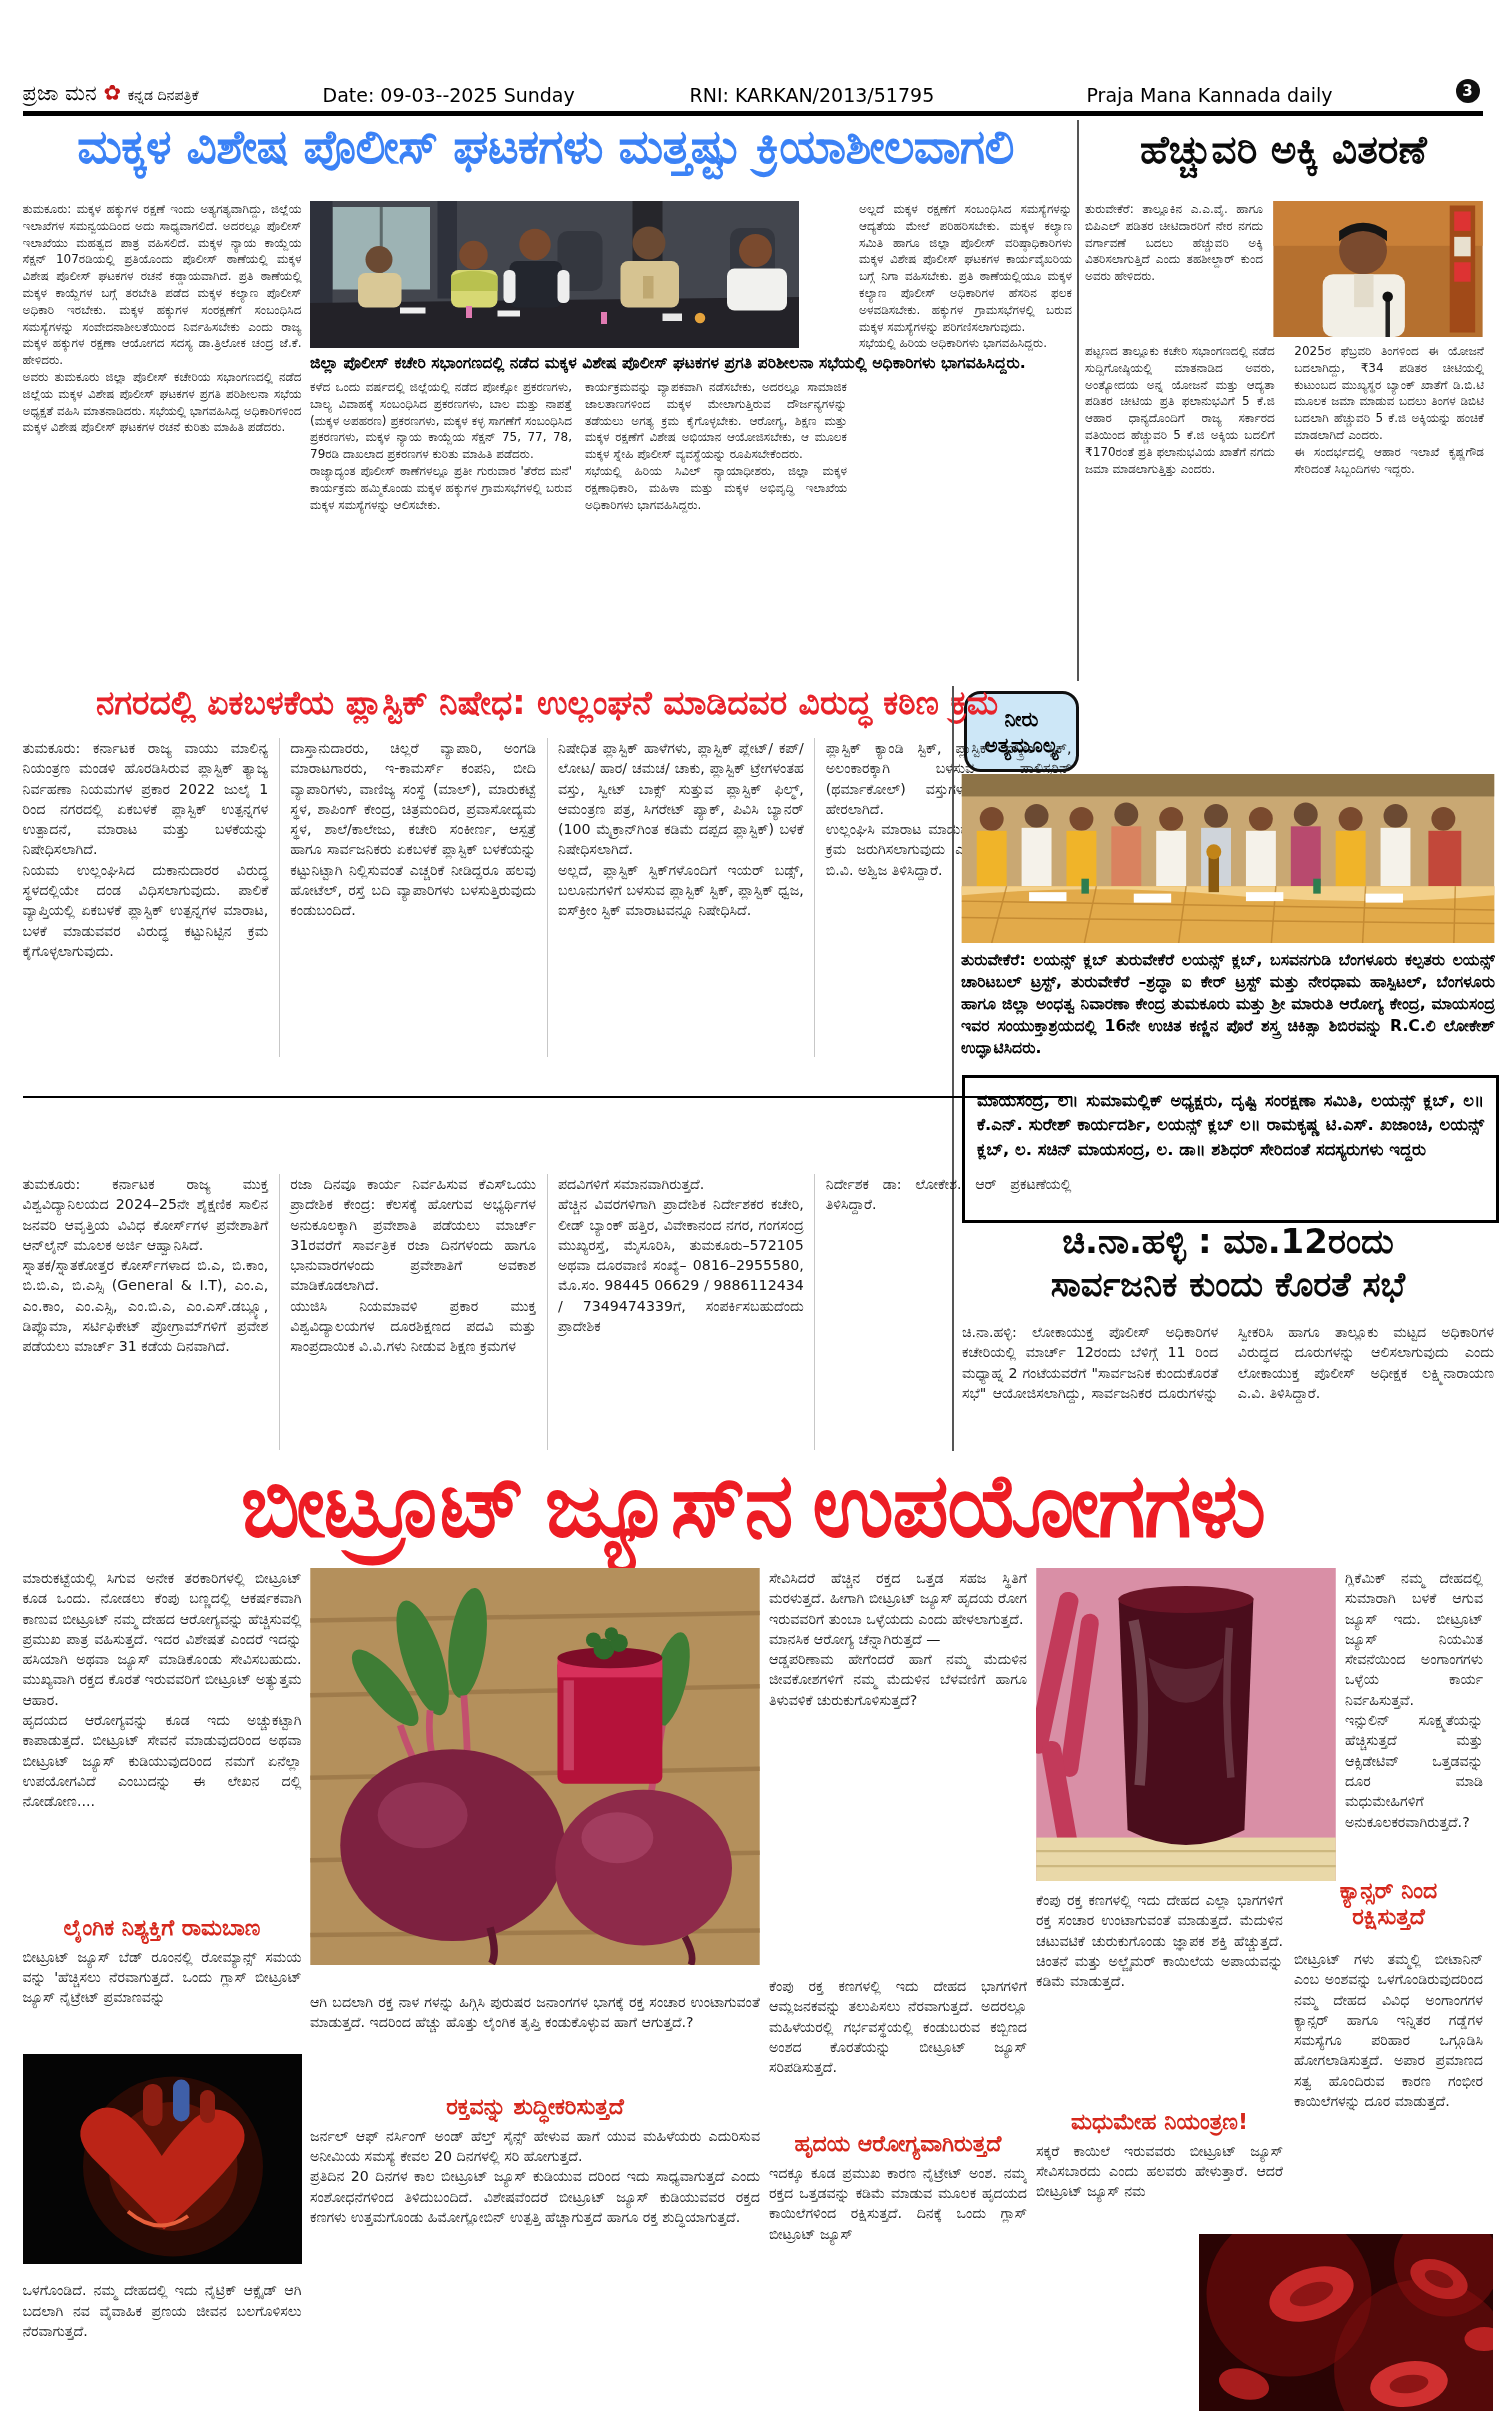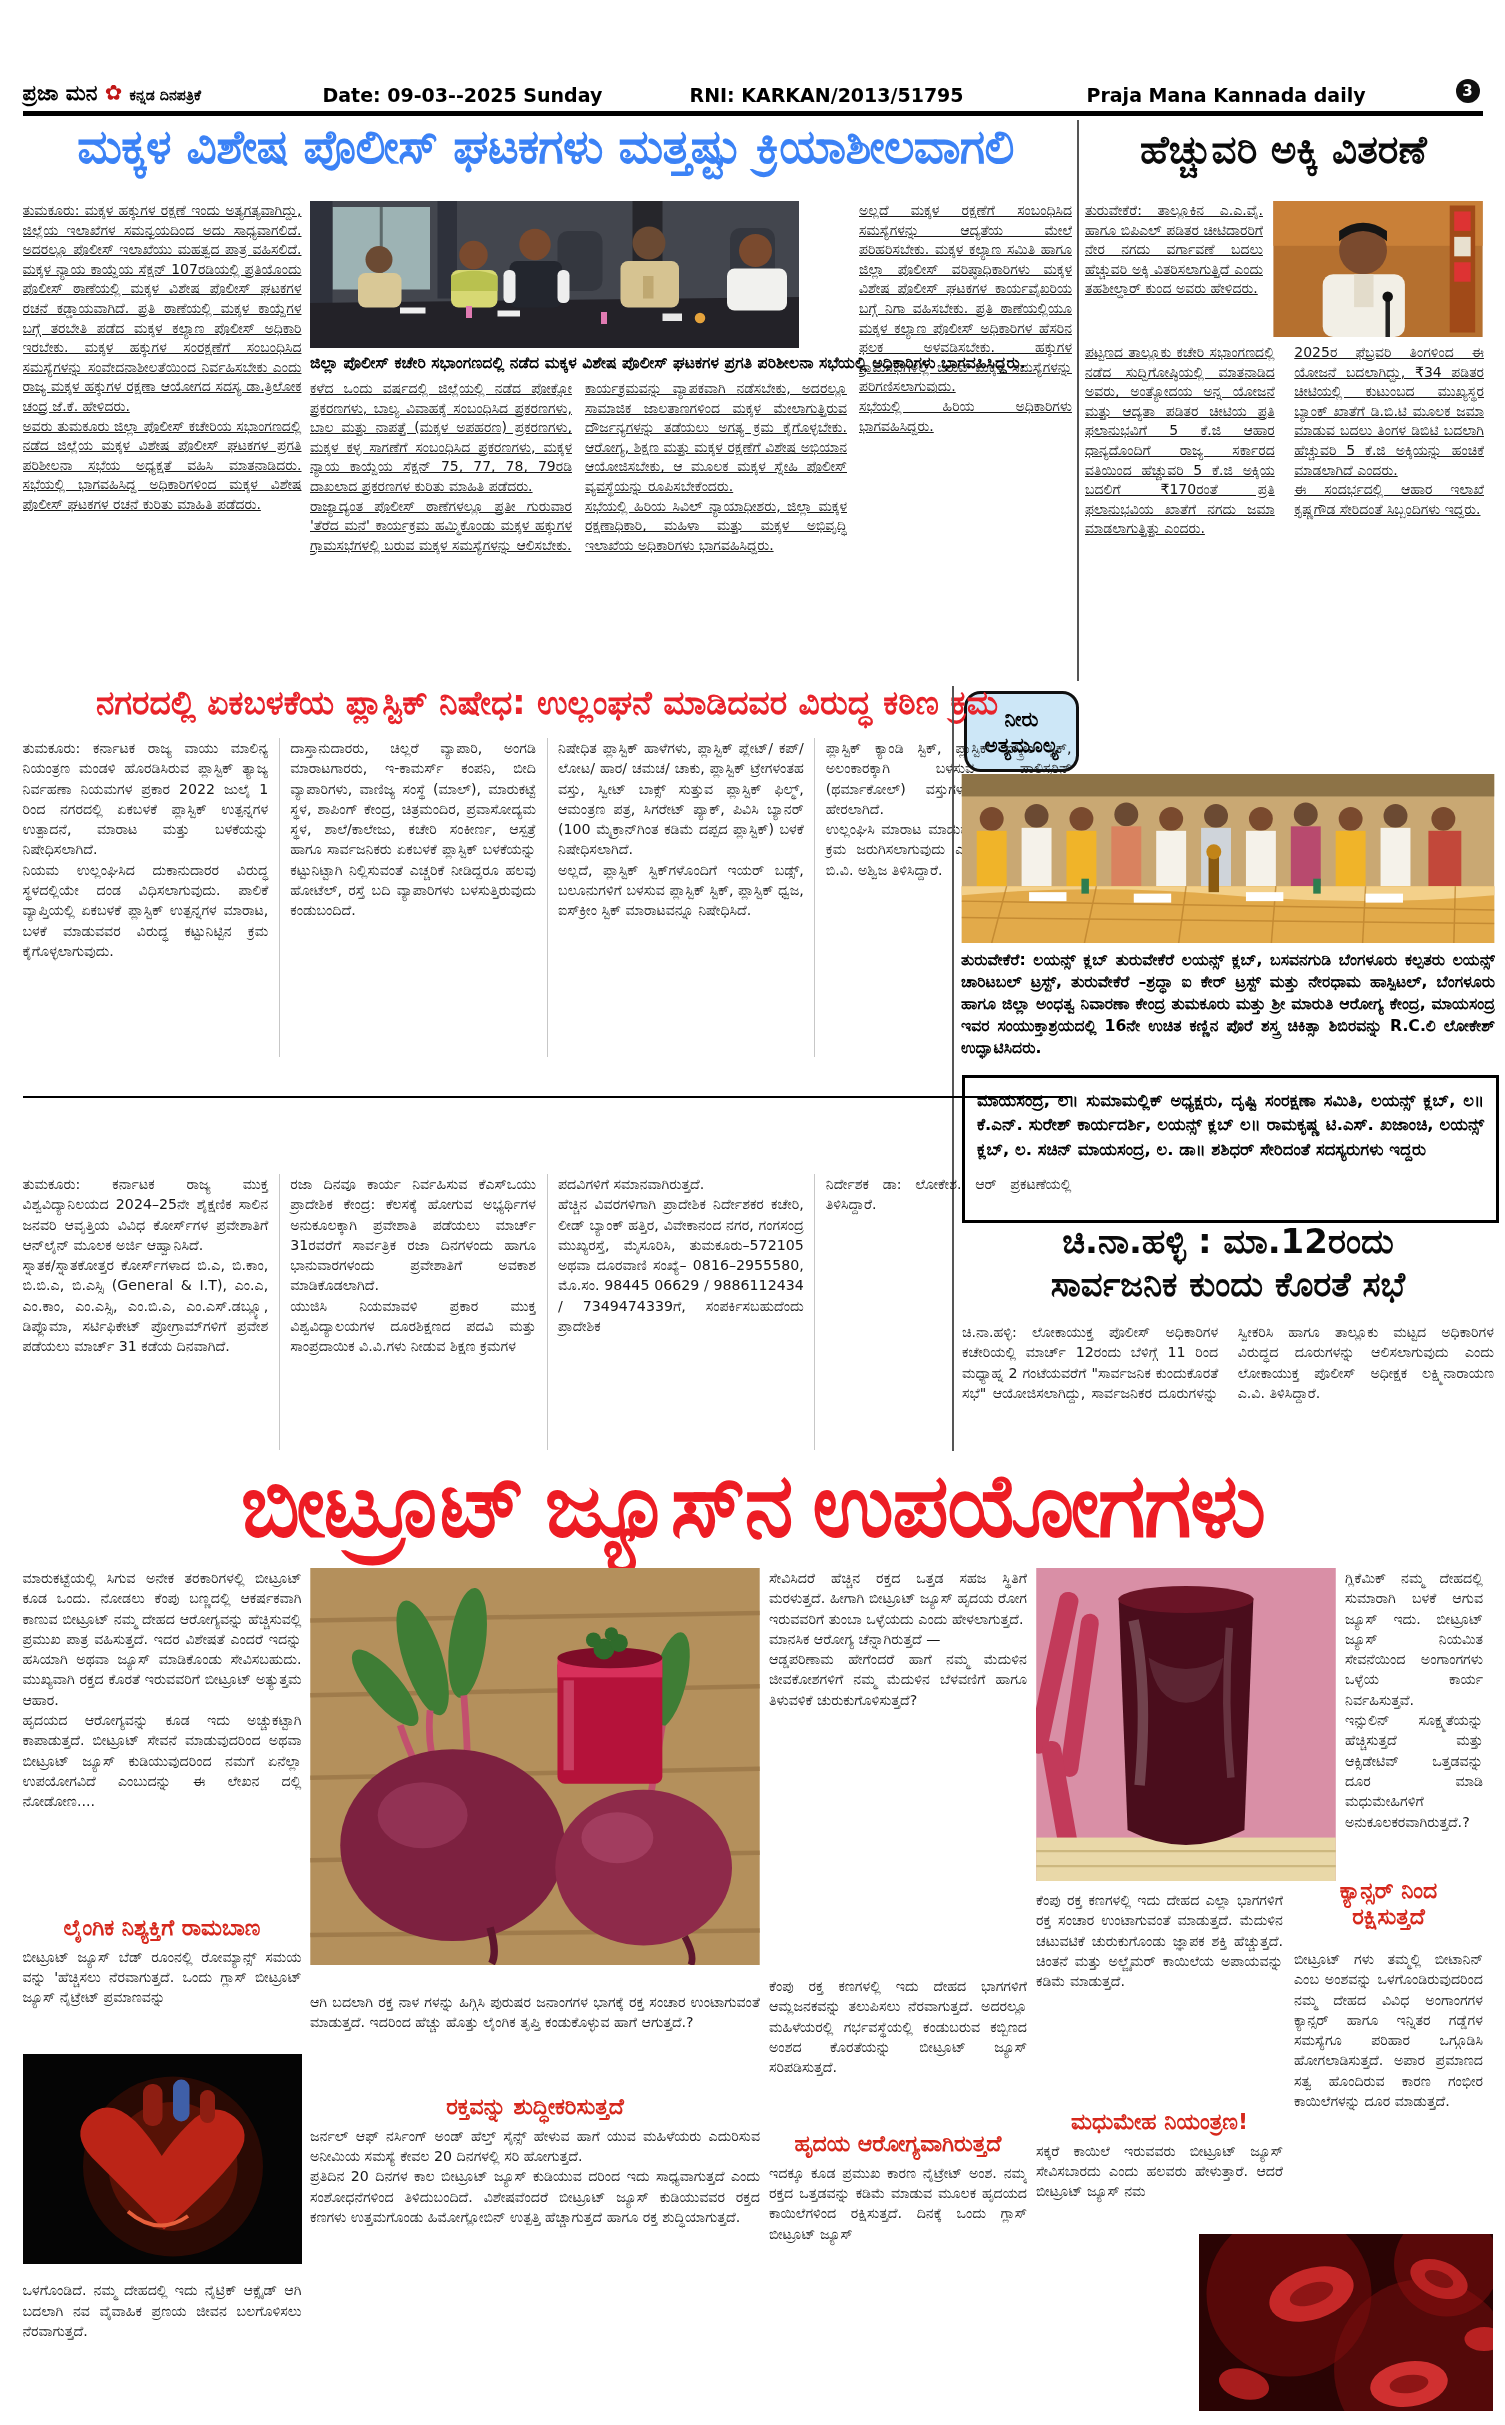--- a/index.html
+++ b/index.html
@@ -1,22 +1,22 @@
 <!DOCTYPE html>
 <html style="font-size:12px"><head>
 <meta charset="utf-8">
 <style>
   html,body{margin:0;padding:0;background:#888;}
   .page{position:relative;width:1505px;height:2426px;background:#fff;overflow:hidden;
         font-family:"DejaVu Sans",sans-serif;color:#141414;}
   .abs{position:absolute;}
   .bt{font-size:14.2px;line-height:1.43;text-align:justify;color:#171717;overflow:hidden;white-space:pre-line;}
-  .bt-sm{font-size:14px;line-height:1.4;text-decoration:underline;}
+  .bt-sm{font-size:12px;line-height:1.4;}
   .cap{font-weight:bold;font-size:15.7px;line-height:1.4;text-align:justify;color:#000;overflow:hidden;white-space:pre-line;}
-  .mast{font-size:19px;font-weight:bold;color:#000;white-space:nowrap;}
+  .mast{font-size:19px;font-weight:normal;color:#000;white-space:nowrap;}
   .rule{background:#000;}
   .vrule{position:absolute;width:1.5px;background:#555;}
   .hl-main{color:#3b82f6;font-weight:800;font-size:47px;line-height:1.12;text-align:center;letter-spacing:-0.7px;}
   .hl-right{color:#0b0b0b;font-weight:800;font-size:39px;line-height:1.1;text-align:center;}
   .hl-red2{color:#e8232a;font-weight:800;font-size:33px;line-height:1.15;text-align:center;}
   .hl-black2{color:#0b0b0b;font-weight:800;font-size:42px;line-height:1.1;text-align:center;}
   .hl-griev{color:#0b0b0b;font-weight:800;font-size:34px;line-height:1.25;text-align:center;}
   .hl-big{color:#ed1c24;font-weight:800;font-size:88px;line-height:1.0;text-align:center;letter-spacing:-1.5px;}
   .subhead{color:#d6281c;font-weight:bold;font-size:22px;text-align:center;line-height:1.2;padding:7.5px 0 6px 0;}
   .cols2{column-count:2;column-gap:19.5px;}

